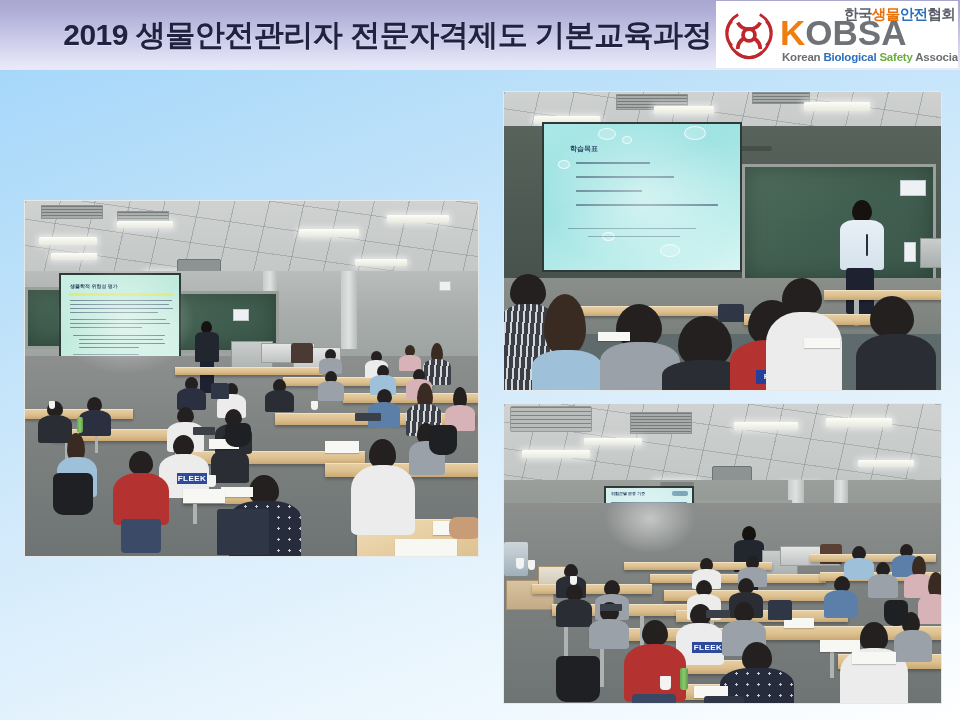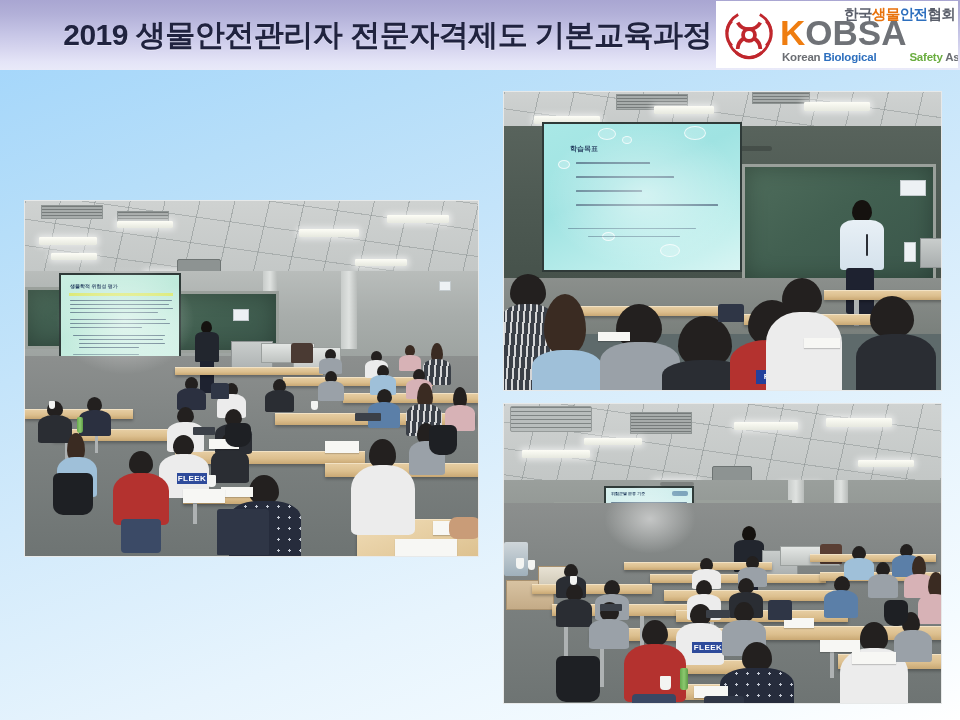--- a/index.html
+++ b/index.html
@@ -85,21 +85,21 @@
   #logo-en {
     position: absolute;
     left: 66px; top: 50px;
     font-size: 11.5px;
     font-weight: bold;
     white-space: nowrap;
     letter-spacing: -0.2px;
   }
   #logo-en .e1 { color: #6b6e73; }
   #logo-en .e2 { color: #2d6fbe; }
-  #logo-en .e3 { color: #6aad3f; margin-left: 30px; }
+  #logo-en .e3 { color: #6aad3f; }
   #logo-en .e4 { color: #6b6e73; }
 
   
   #subtitle-box {
     position: absolute;
     left: 19px; top: 81px;
     width: 243px; height: 39px;
     border: 2px solid #3f4a6e;
     background: rgba(224,240,253,0.55);
     display: flex;

